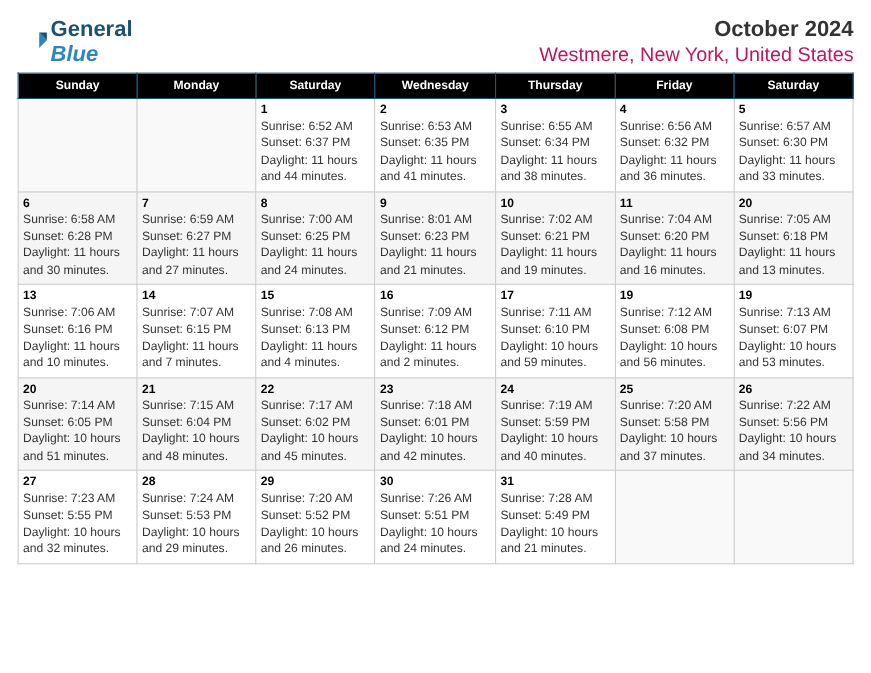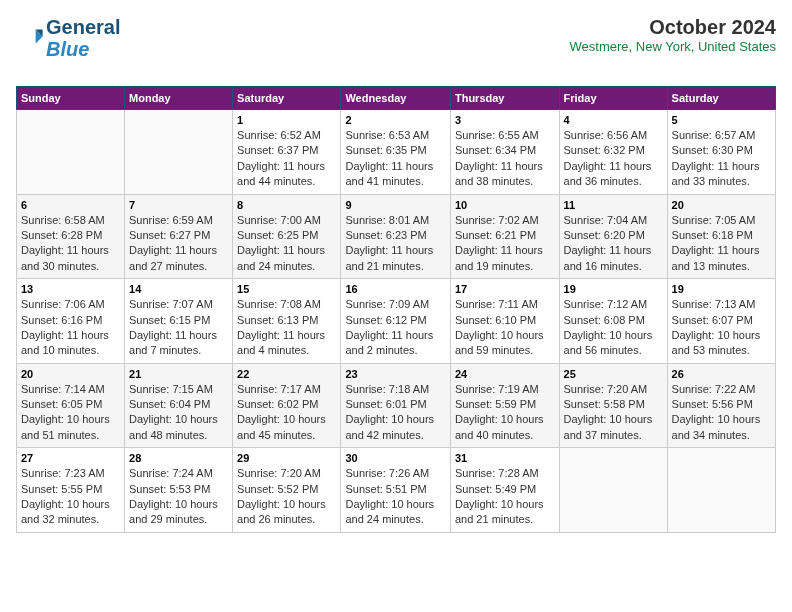--- a/index.html
+++ b/index.html
@@ -9,22 +9,22 @@
       width: 792px;
       min-height: 612px;
     }
     .container {
       width: 792px;
       padding: 16px 16px 10px 16px;
     }
     .header {
       display: flex;
       justify-content: space-between;
-      align-items: flex-start;
-      margin-bottom: 26px;
+      align-items: center;
+      margin-bottom: 6px;
     }
     .logo {
       display: flex;
       align-items: center;
     }
     .logo-text {
       font-size: 20px;
       font-weight: bold;
       color: #333;
       line-height: 1.1;
@@ -39,33 +39,33 @@
     }
     .title-area {
       text-align: right;
     }
     .month-title {
       font-size: 20px;
       font-weight: bold;
       color: #333;
     }
     .location {
-      font-size: 13px;
-      color: #15803d;
+      font-size: 18px;
+      color: #be185d;
     }
     table {
       width: 100%;
       border-collapse: collapse;
       font-size: 10px;
     }
     thead tr th {
-      background-color: #701a75;
+      background-color: #000000;
       color: #fff;
       padding: 5px 4px;
-      text-align: left;
+      text-align: center;
       font-size: 11px;
       font-weight: bold;
       border: 1px solid #1a5276;
     }
     tbody tr td {
       border: 1px solid #ccc;
       vertical-align: top;
       padding: 4px;
       height: 82px;
       width: 113px;

